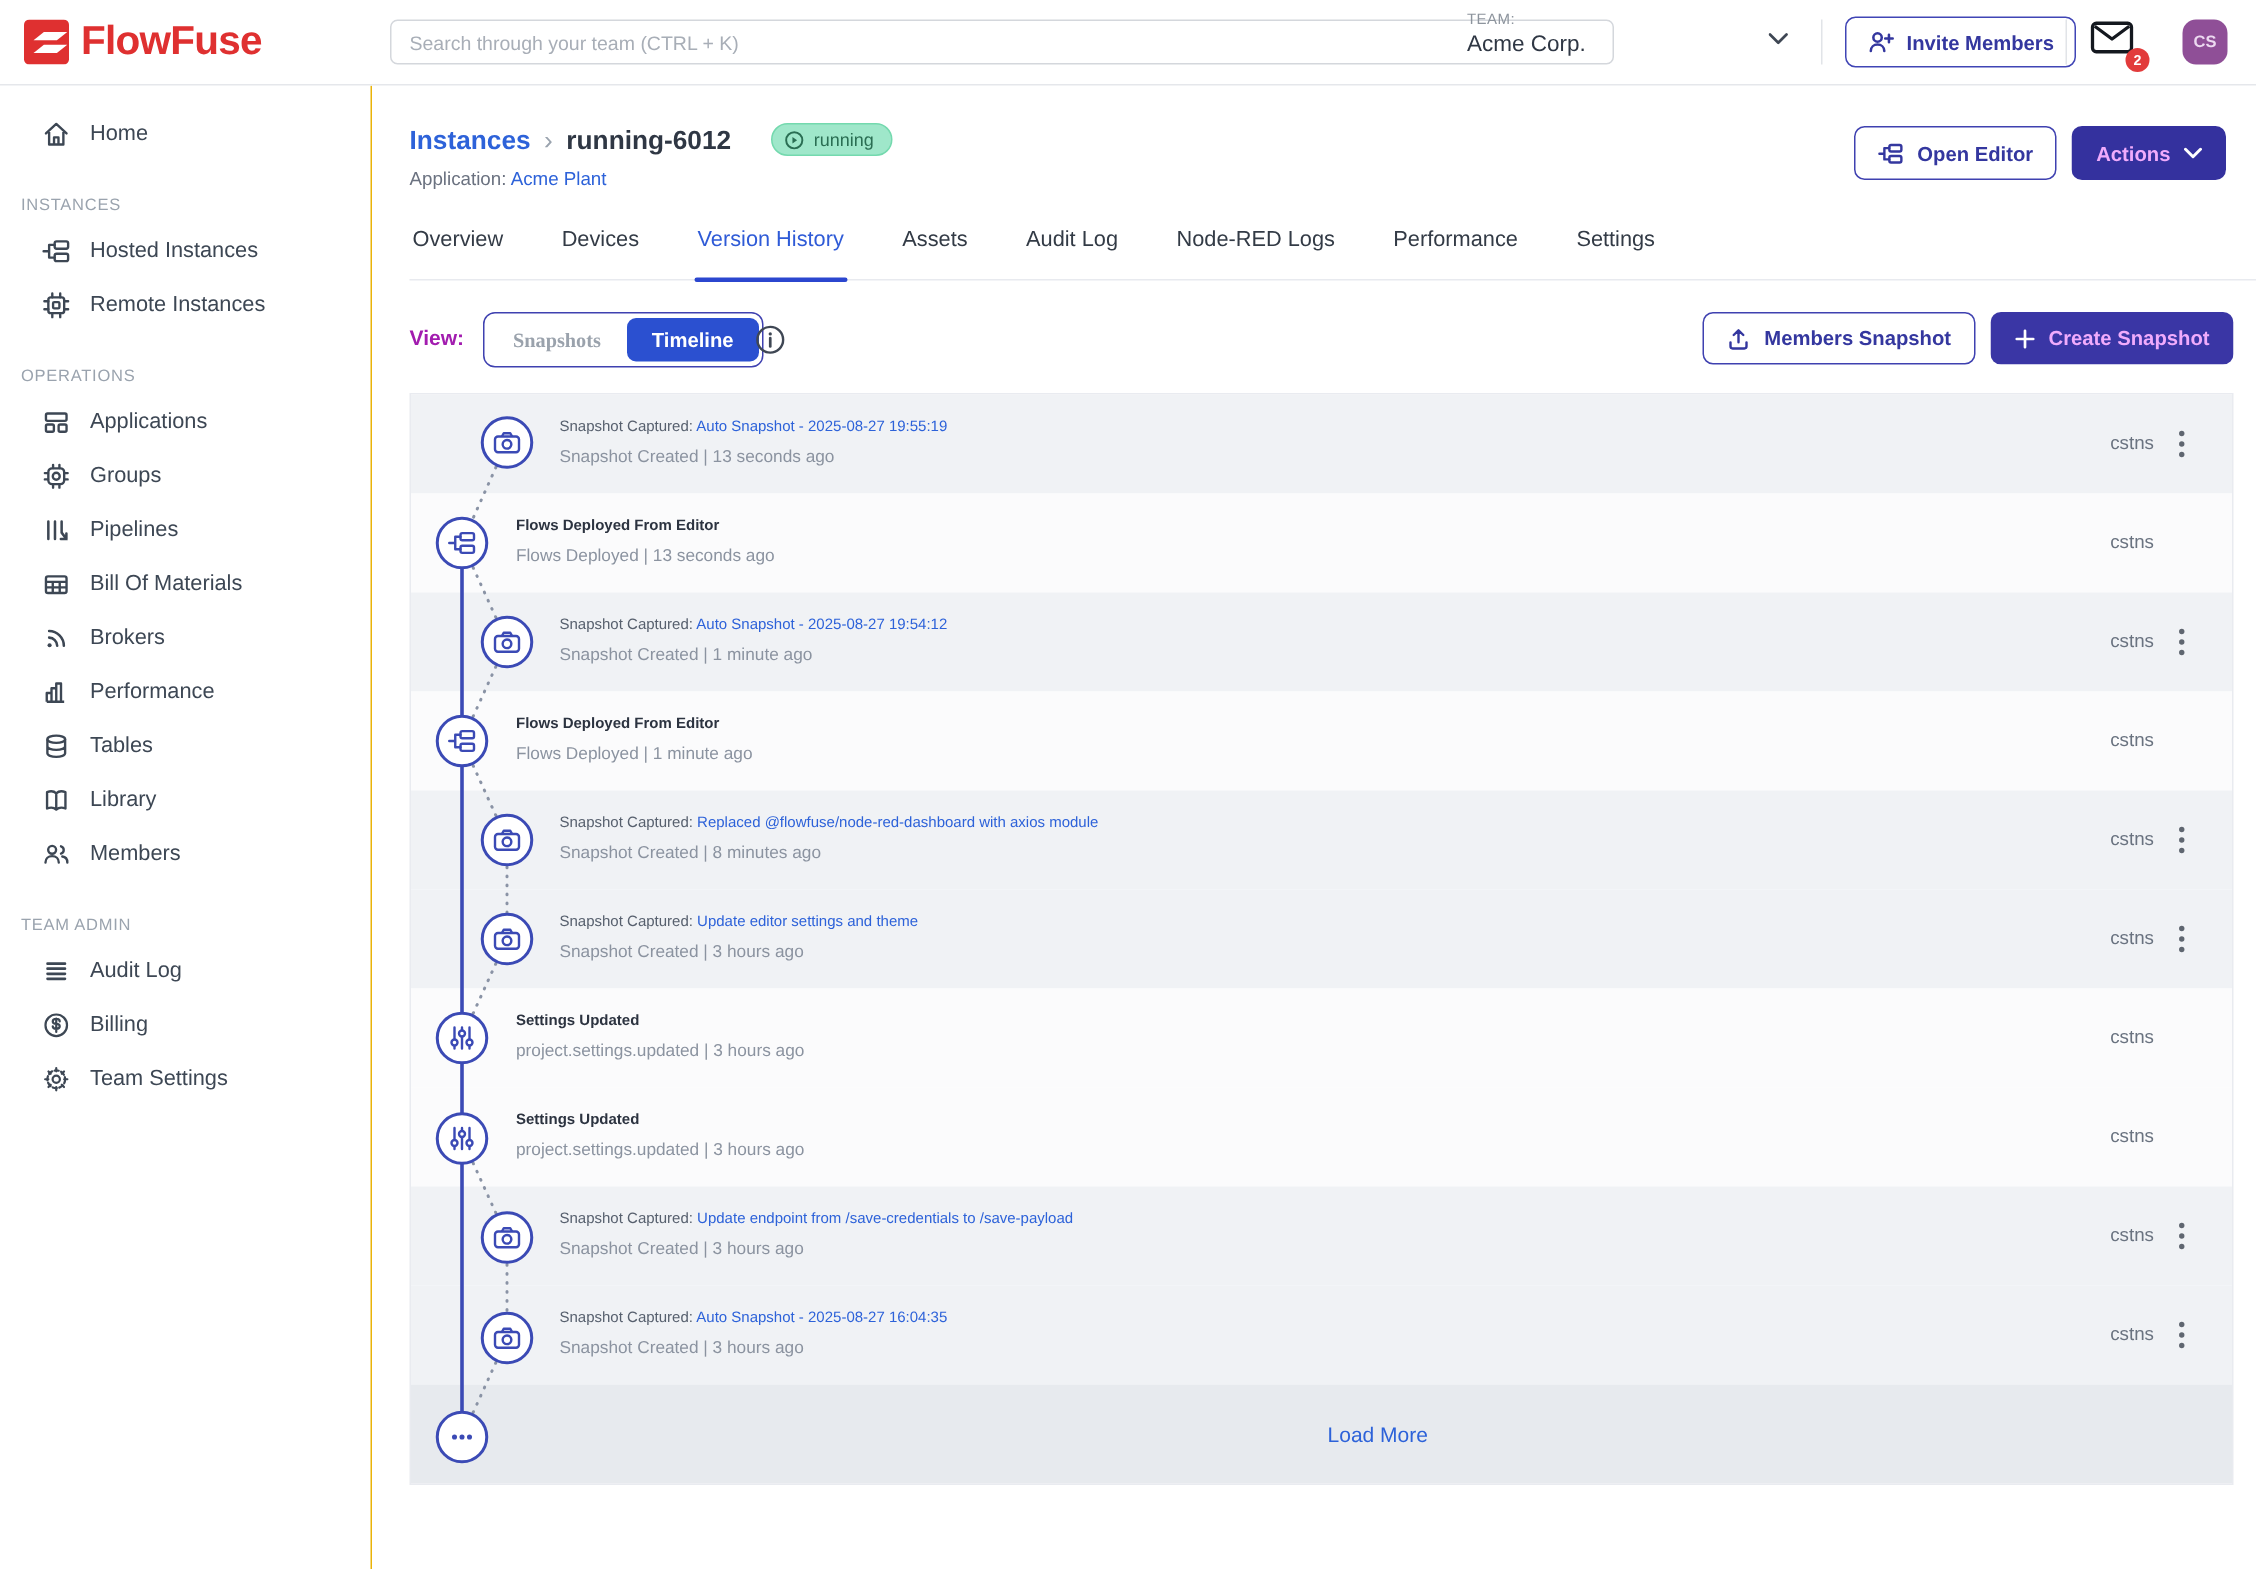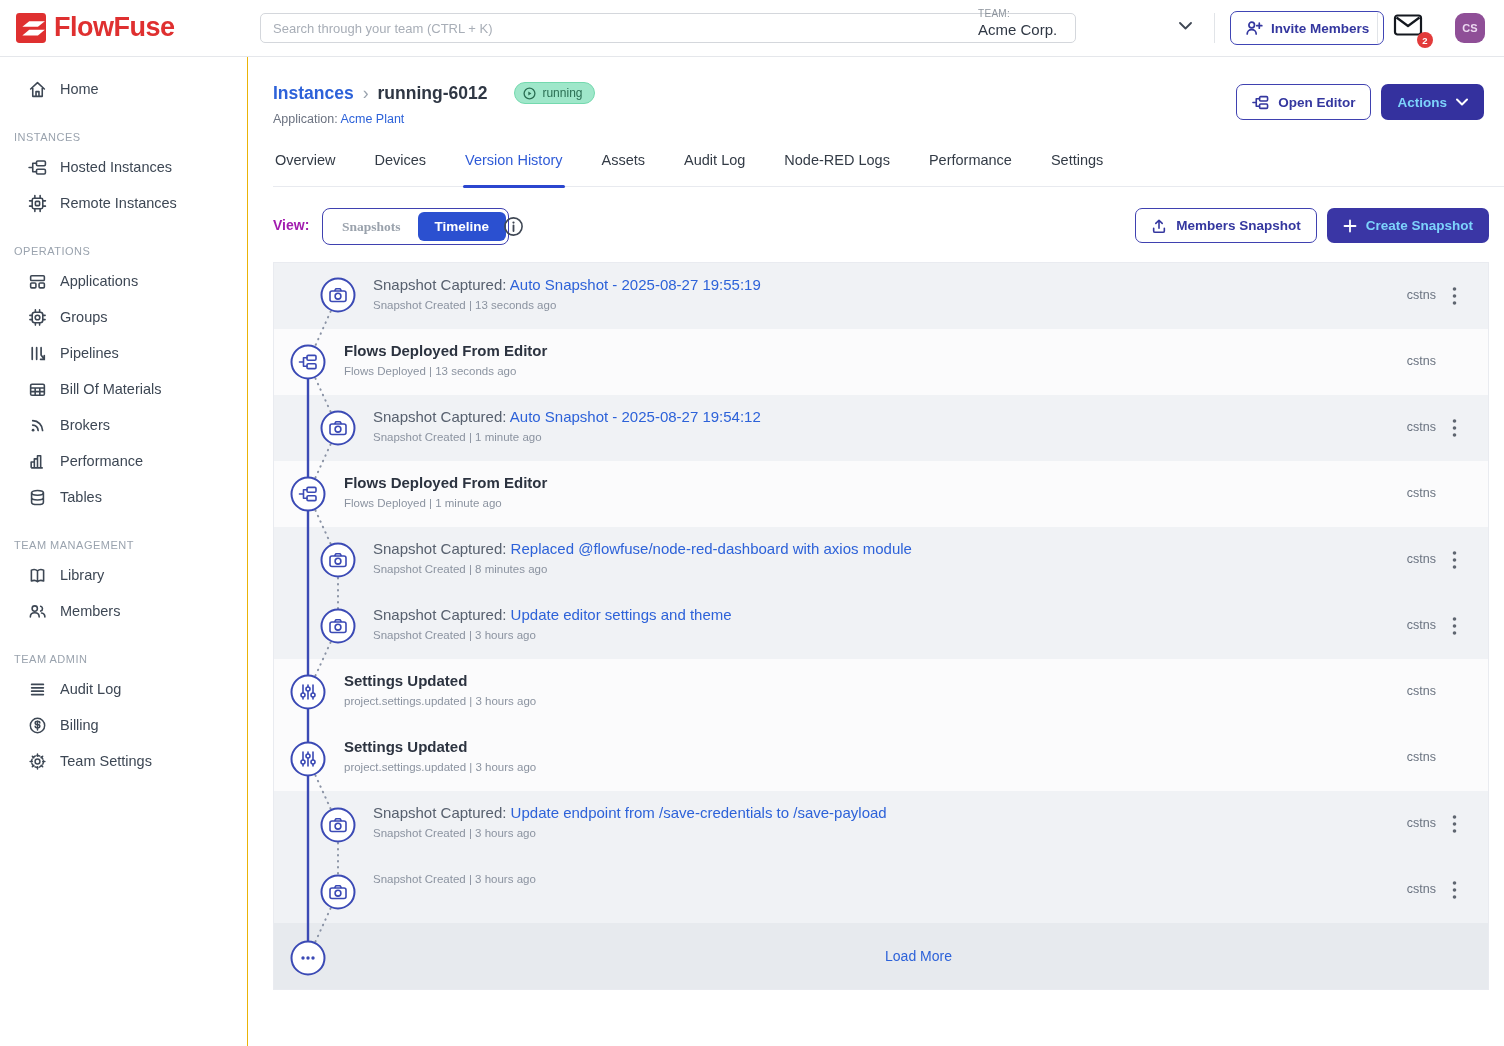--- a/index.html
+++ b/index.html
@@ -53,21 +53,21 @@
   .status-badge { display:inline-flex; align-items:center; gap:6px; margin-left:18px;
             background:#9FE7CA; border:1px solid #74d9ae; border-radius:12px; padding:3px 12px 3px 8px;
             font-size:12px; font-weight:normal; color:#2A6E53; }
   .app-row { position:absolute; left:25px; top:55px; font-size:12.5px; color:#6b7280; }
   .app-link { color:#2D62D9; cursor:pointer; }
   .hdr-buttons { position:absolute; right:20px; top:27px; display:flex; gap:10px; }
   .btn { display:flex; align-items:center; gap:9px; height:36px; padding:0 15px; border-radius:7px;
             font-size:13.5px; font-weight:bold; cursor:pointer; border:1px solid transparent;
             font-family:"Liberation Sans", sans-serif; }
   .btn-outline { background:#fff; border-color:#3F41B0; color:#34379f; }
-  .btn-solid { background:#34319E; color:#7dd3fc; }
+  .btn-solid { background:#34319E; color:#f0abfc; }
 
   .tabs { position:absolute; left:25px; top:89px; right:0; height:41px; display:flex; gap:35px;
             border-bottom:1px solid #e8eaef; }
   .tab { font-size:14.5px; color:#333b46; padding:6px 2px 0 2px; cursor:pointer; position:relative; }
   .tab.active { color:#2F5BD7; }
   .tab.active::after { content:""; position:absolute; left:0; right:0; bottom:-2px; height:3px;
             background:#2B46CF; border-radius:2px; }
 
   
   .toolbar { position:absolute; left:25px; right:15px; top:150px; height:40px; }
@@ -85,21 +85,21 @@
   
   .table { position:absolute; left:25px; right:15px; top:205px; height:728px;
             border:1px solid #e9ebf0; }
   .row { position:relative; height:66px; }
   .row.shade-gray { background:#f0f2f5; }
   .row.shade-light { background:#fbfbfc; }
   .row.shade-loadmore { background:#e7eaee; }
   .row-text { position:absolute; top:12px; }
   .row-text.indent-camera { left:99px; }
   .row-text.indent-main { left:70px; }
-  .row-title { font-size:15px; line-height:20px; color:#57606e; white-space:nowrap; }
+  .row-title { font-size:10px; line-height:20px; color:#57606e; white-space:nowrap; }
   .row-title .main-title { color:#2c3340; font-weight:bold; }
   .row-title a { color:#2D62D9; text-decoration:none; cursor:pointer; }
   .row-meta { font-size:11.5px; color:#8b93a0; margin-top:4px; white-space:nowrap; }
   .row-user { position:absolute; right:52px; top:25px; font-size:12.5px; color:#6a7380; }
   .kebab-btn { position:absolute; right:16px; top:21px; width:20px; height:24px; background:none;
             border:none; cursor:pointer; padding:0; }
   .load-more-row { display:flex; align-items:center; justify-content:center; }
   .load-more-link { font-size:14px; color:#2D62D9; cursor:pointer; margin-left:75px; }
   .rail { position:absolute; left:0; top:0; z-index:3; pointer-events:none; }
 </style>
@@ -241,21 +241,20 @@
   <div class="side-item">
     <span>
         <svg width="19" height="19" viewBox="0 0 18 18" fill="none" stroke="#3d4754" stroke-width="1.5">
           <ellipse cx="9" cy="4.6" rx="5.6" ry="2.3"></ellipse>
           <path d="M3.4 4.6 V13.4 c0 1.3 2.5 2.3 5.6 2.3 s5.6-1 5.6-2.3 V4.6 M3.4 9 c0 1.3 2.5 2.3 5.6 2.3 s5.6-1 5.6-2.3"></path>
         </svg>
       </span>
     <span>Tables</span>
   </div>
 
-  <div class="side-label">TEAM MANAGEMENT</div>
   <div class="side-item">
     <span>
         <svg width="19" height="19" viewBox="0 0 18 18" fill="none" stroke="#3d4754" stroke-width="1.5" stroke-linejoin="round">
           <path d="M9 4.6 C7.6 3.3 5 3.2 3.2 3.9 V14.2 C5 13.5 7.6 13.6 9 14.9 C10.4 13.6 13 13.5 14.8 14.2 V3.9 C13 3.2 10.4 3.3 9 4.6 Z M9 4.6 V14.9"></path>
         </svg>
       </span>
     <span>Library</span>
   </div>
   <div class="side-item">
     <span>
@@ -595,20 +594,21 @@
           <svg width="5" height="20" viewBox="0 0 5 20">
             <circle cx="2.5" cy="3" r="1.8" fill="#5f6670"></circle>
             <circle cx="2.5" cy="10" r="1.8" fill="#5f6670"></circle>
             <circle cx="2.5" cy="17" r="1.8" fill="#5f6670"></circle>
           </svg>
         </button>
     </div>
 
     <div class="row shade-gray">
       <div class="row-text indent-camera">
+        <div class="row-title"><span>Snapshot Captured:</span> <a>Auto Snapshot - 2025-08-27 16:04:35</a></div>
         <div class="row-meta">Snapshot Created | 3 hours ago</div>
       </div>
       <span class="row-user">cstns</span>
       <button class="kebab-btn">
           <svg width="5" height="20" viewBox="0 0 5 20">
             <circle cx="2.5" cy="3" r="1.8" fill="#5f6670"></circle>
             <circle cx="2.5" cy="10" r="1.8" fill="#5f6670"></circle>
             <circle cx="2.5" cy="17" r="1.8" fill="#5f6670"></circle>
           </svg>
         </button>

